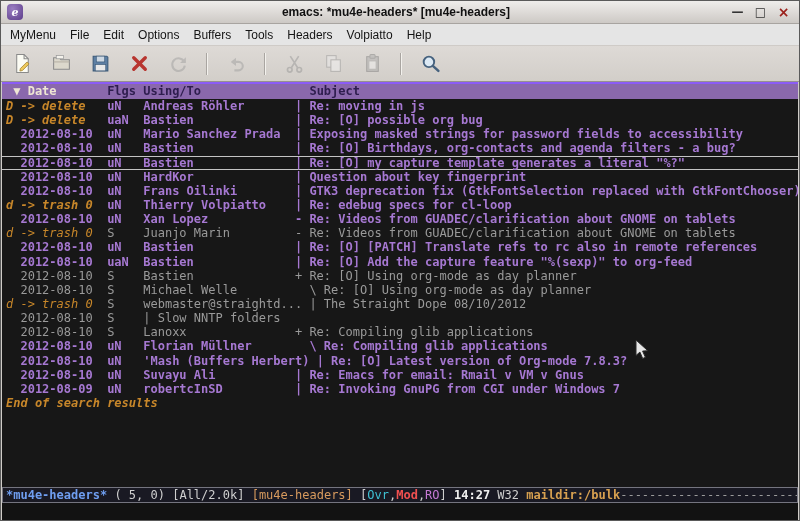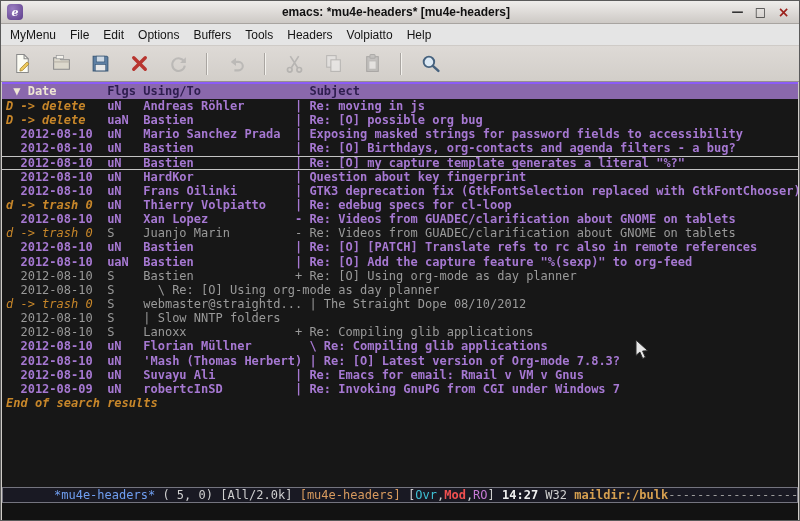--- a/index.html
+++ b/index.html
@@ -67,21 +67,21 @@
   .row.seen{ color:var(--seen); }
   .row span.mark{ color:var(--mark-orange); font-style:italic; }
   .row.current{ box-shadow: inset 0 1px 0 #c4c4c4, inset 0 -1px 0 #c4c4c4; }
 
   .end-line{ padding-left:4px; color:var(--mark-orange); font-style:italic; font-weight:bold; height:14.15px; }
 
   
   .modeline{ height:16px; flex:0 0 16px; background:var(--modeline-bg);
              border:1px solid #74747f; padding:0 0 0 3px; white-space:pre; overflow:hidden;
              font:12px/14px "DejaVu Sans Mono", monospace; color:#cfcfcf; }
-  .ml-buffer-name{ color:var(--buffer-name-blue); font-weight:normal;margin-left:48px; }
+  .ml-buffer-name{ color:var(--buffer-name-blue); font-weight:bold; }
   .ml-plain{ color:#cfcfcf; }
   .ml-mode{ color:#d79a5e; }
   .ml-ovr{ color:#3fc1d4; }
   .ml-mod{ color:var(--modified-red); font-weight:bold; }
   .ml-ro{ color:#c77ad6; }
   .ml-time{ color:#f0f0f0; font-weight:bold; }
   .ml-folder{ color:var(--folder-orange); font-weight:bold; }
   .ml-dashes{ color:#9a9a9a; }
 
   .minibuffer{ height:17px; flex:0 0 17px; background:#121212; }
@@ -279,20 +279,21 @@
             <span class="c-prefix"></span>
             <span class="c-date">2012-08-10</span>
             <span class="c-flags">S</span>
             <span class="c-from">Bastien</span>
             <span class="c-subject">+ Re: [O] Using org-mode as day planner</span>
           </div>
           <div class="row seen">
             <span class="c-prefix"></span>
             <span class="c-date">2012-08-10</span>
             <span class="c-flags">S</span>
+            <span class="c-from">Michael Welle</span>
             <span class="c-subject">  \ Re: [O] Using org-mode as day planner</span>
           </div>
           <div class="row seen">
             <span class="c-prefix mark">d</span>
             <span class="c-date mark">-&gt; trash 0</span>
             <span class="c-flags">S</span>
             <span class="c-from">webmaster@straightd...</span>
             <span class="c-subject">| The Straight Dope 08/10/2012</span>
           </div>
           <div class="row seen">
@@ -312,21 +313,21 @@
             <span class="c-prefix"></span>
             <span class="c-date">2012-08-10</span>
             <span class="c-flags">uN</span>
             <span class="c-from">Florian Müllner</span>
             <span class="c-subject">  \ Re: Compiling glib applications</span>
           </div>
           <div class="row unread">
             <span class="c-prefix"></span>
             <span class="c-date">2012-08-10</span>
             <span class="c-flags">uN</span>
-            <span class="c-from">'Mash (Thomas Herbert)</span>
+            <span class="c-from">'Mash (Buffers Herbert)</span>
             <span class="c-subject">| Re: [O] Latest version of Org-mode 7.8.3?</span>
           </div>
           <div class="row unread">
             <span class="c-prefix"></span>
             <span class="c-date">2012-08-10</span>
             <span class="c-flags">uN</span>
             <span class="c-from">Suvayu Ali</span>
             <span class="c-subject">| Re: Emacs for email: Rmail v VM v Gnus</span>
           </div>
           <div class="row unread">

